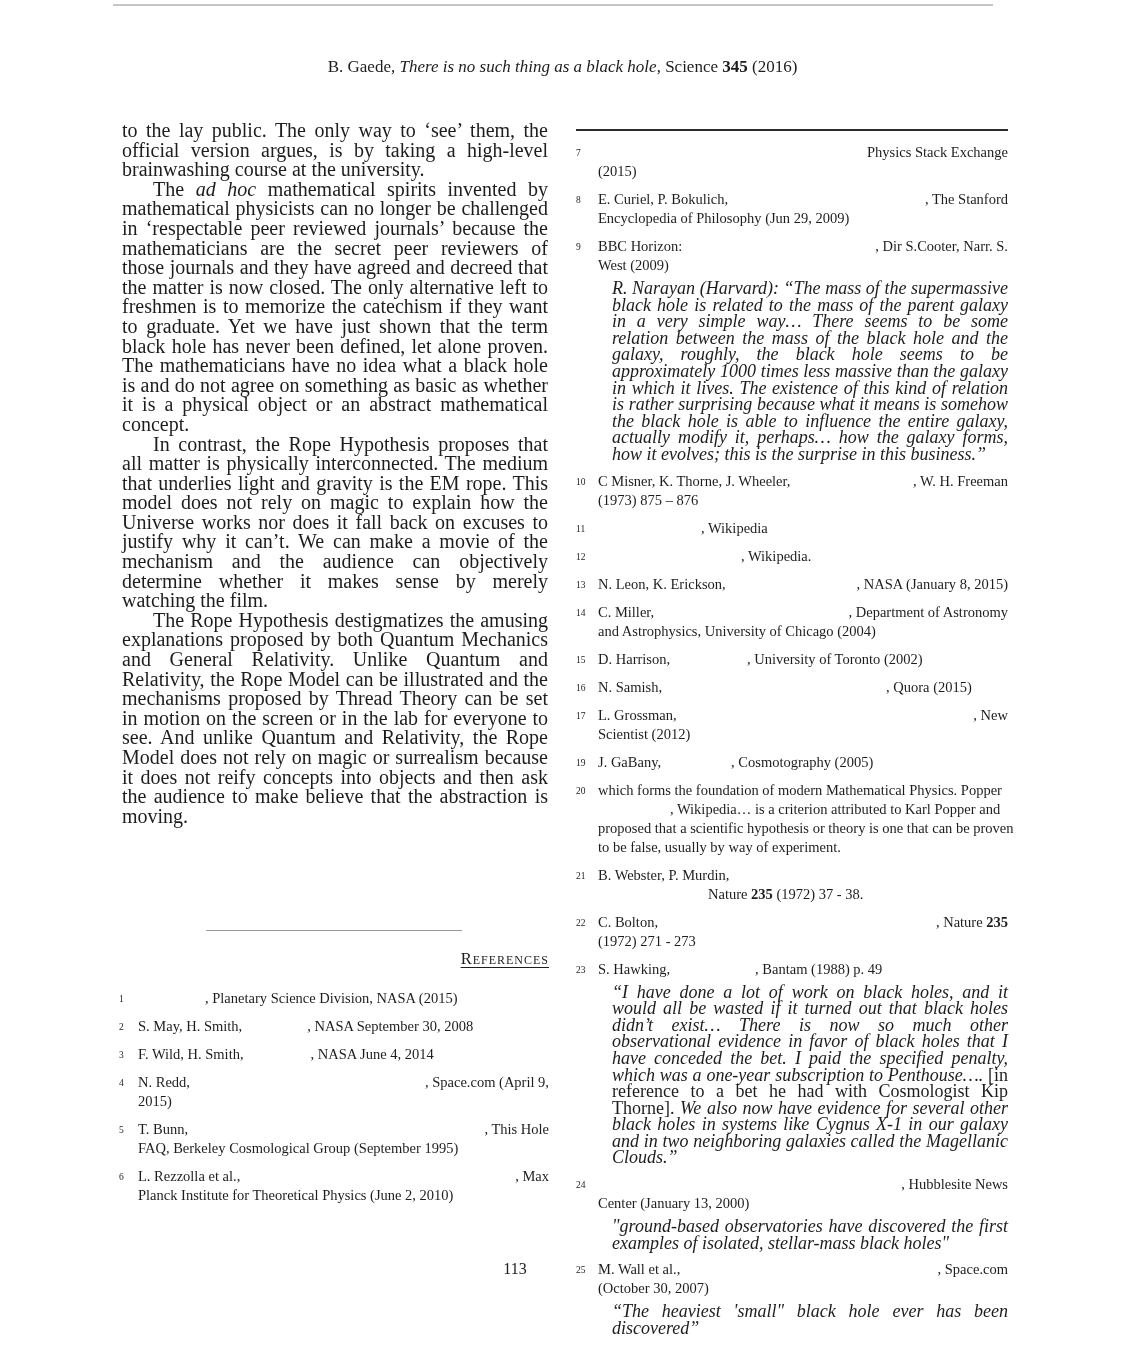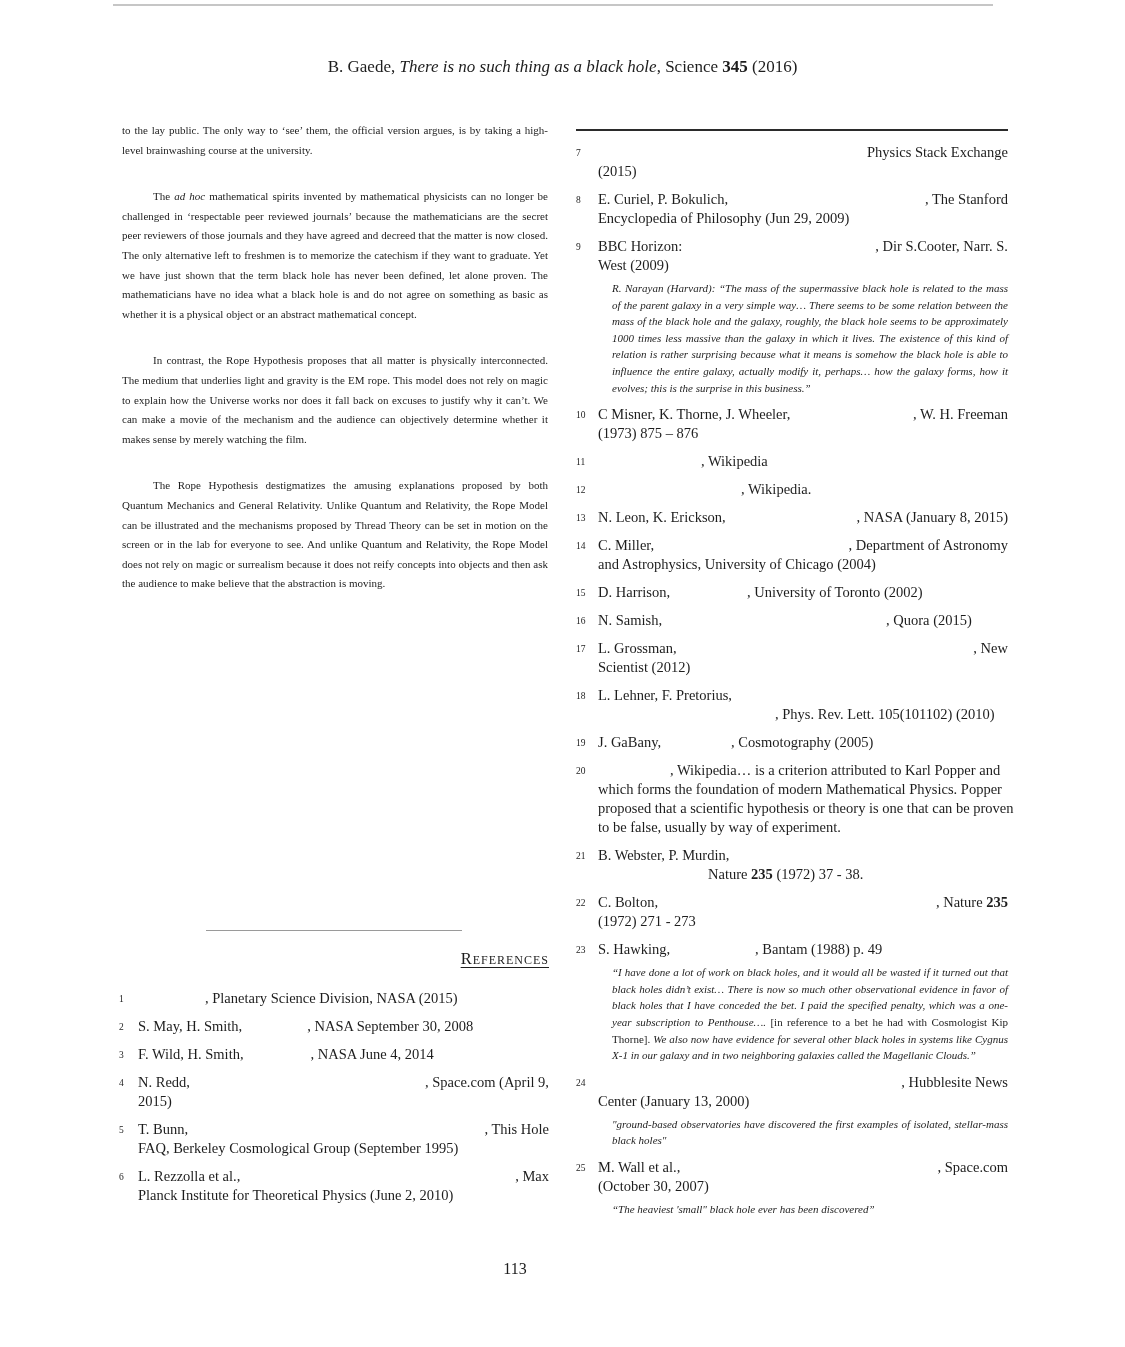--- a/index.html
+++ b/index.html
@@ -6,39 +6,39 @@
   .page{
     position:relative;width:1125px;height:1347px;background:#ffffff;
     font-family:"Liberation Serif","DejaVu Serif",serif;color:#1d1d1d;
     overflow:hidden;
   }
   .top-rule{position:absolute;left:113px;top:4px;width:880px;height:2px;background:#c6c6c6;}
   .header{position:absolute;left:0;top:57px;width:1125px;text-align:center;font-size:17px;white-space:pre;}
   .it{font-style:italic;}
   .bold{font-weight:bold;}
 
-  .col-left{position:absolute;left:122px;top:121px;width:426px;font-size:11px;line-height:19.6px;text-align:justify;}
+  .col-left{position:absolute;left:122px;top:121px;width:426px;font-size:20px;line-height:19.6px;text-align:justify;}
   .para{margin:0;}
-  .para.indent{text-indent:31px;margin-top:27px;}
+  .para.indent{text-indent:31px;}
 
   .refs-left{position:absolute;left:119px;top:930px;width:430px;}
   .refs-rule{width:256px;margin:0 auto 18px auto;border-top:1px solid #9a9a9a;height:0;}
   .refs-heading{text-align:right;font-variant:small-caps;text-decoration:underline;text-underline-offset:3px;font-size:16.5px;letter-spacing:1px;margin-bottom:20px;}
 
   .refs-right{position:absolute;left:576px;top:129px;width:432px;border-top:2px solid #2b2b2b;padding-top:12px;box-sizing:border-box;}
 
   .reflist{font-size:14.5px;line-height:19px;}
   .ref{position:relative;padding-left:19px;margin-bottom:9px;}
   .refs-right .ref{padding-left:22px;}
   .ref-num{position:absolute;left:0;top:1px;font-size:9.5px;}
   .ref-line{display:flex;min-height:19px;align-items:flex-end;}
   .ref-line span{white-space:pre;}
   .gap{display:inline-block;flex-shrink:0;}
   .gap.flex{flex:1 1 auto;}
-  .ref-quote{margin:5px 0 5px 14px;font-size:11px;line-height:16.6px;text-align:justify;}
+  .ref-quote{margin:5px 0 5px 14px;font-size:18px;line-height:16.6px;text-align:justify;}
   .ref-quote span{white-space:normal;}
 
   .page-number{position:absolute;left:0;top:1260px;width:1030px;text-align:center;font-size:16px;}
 </style>
 </head>
 <body>
 
 <div class="page">
   <div class="top-rule"></div>
 
@@ -213,45 +213,35 @@
         <div class="ref-line">
           <span>L. Grossman,</span>
           <span class="gap flex"></span>
           <span>, New</span>
         </div>
         <div class="ref-line">
           <span>Scientist (2012)</span>
         </div>
       </div>
       <div class="ref">
-        <span class="ref-num">18</span>
-        <div class="ref-line">
-          <span>L. Lehner, F. Pretorius,</span>
-        </div>
-        <div class="ref-line">
-          <span class="gap" style="width: 177px;"></span>
-          <span>, Phys. Rev. Lett. 105(101102) (2010)</span>
-        </div>
-      </div>
-      <div class="ref">
         <span class="ref-num">19</span>
         <div class="ref-line">
           <span>J. GaBany,</span>
           <span class="gap" style="width: 70px;"></span>
           <span>, Cosmotography (2005)</span>
         </div>
       </div>
       <div class="ref">
         <span class="ref-num">20</span>
         <div class="ref-line">
+          <span>which forms the foundation of modern Mathematical Physics. Popper</span>
+        </div>
+        <div class="ref-line">
           <span class="gap" style="width: 72px;"></span>
           <span>, Wikipedia… is a criterion attributed to Karl Popper and</span>
-        </div>
-        <div class="ref-line">
-          <span>which forms the foundation of modern Mathematical Physics. Popper</span>
         </div>
         <div class="ref-line">
           <span>proposed that a scientific hypothesis or theory is one that can be proven</span>
         </div>
         <div class="ref-line">
           <span>to be false, usually by way of experiment.</span>
         </div>
       </div>
       <div class="ref">
         <span class="ref-num">21</span>

